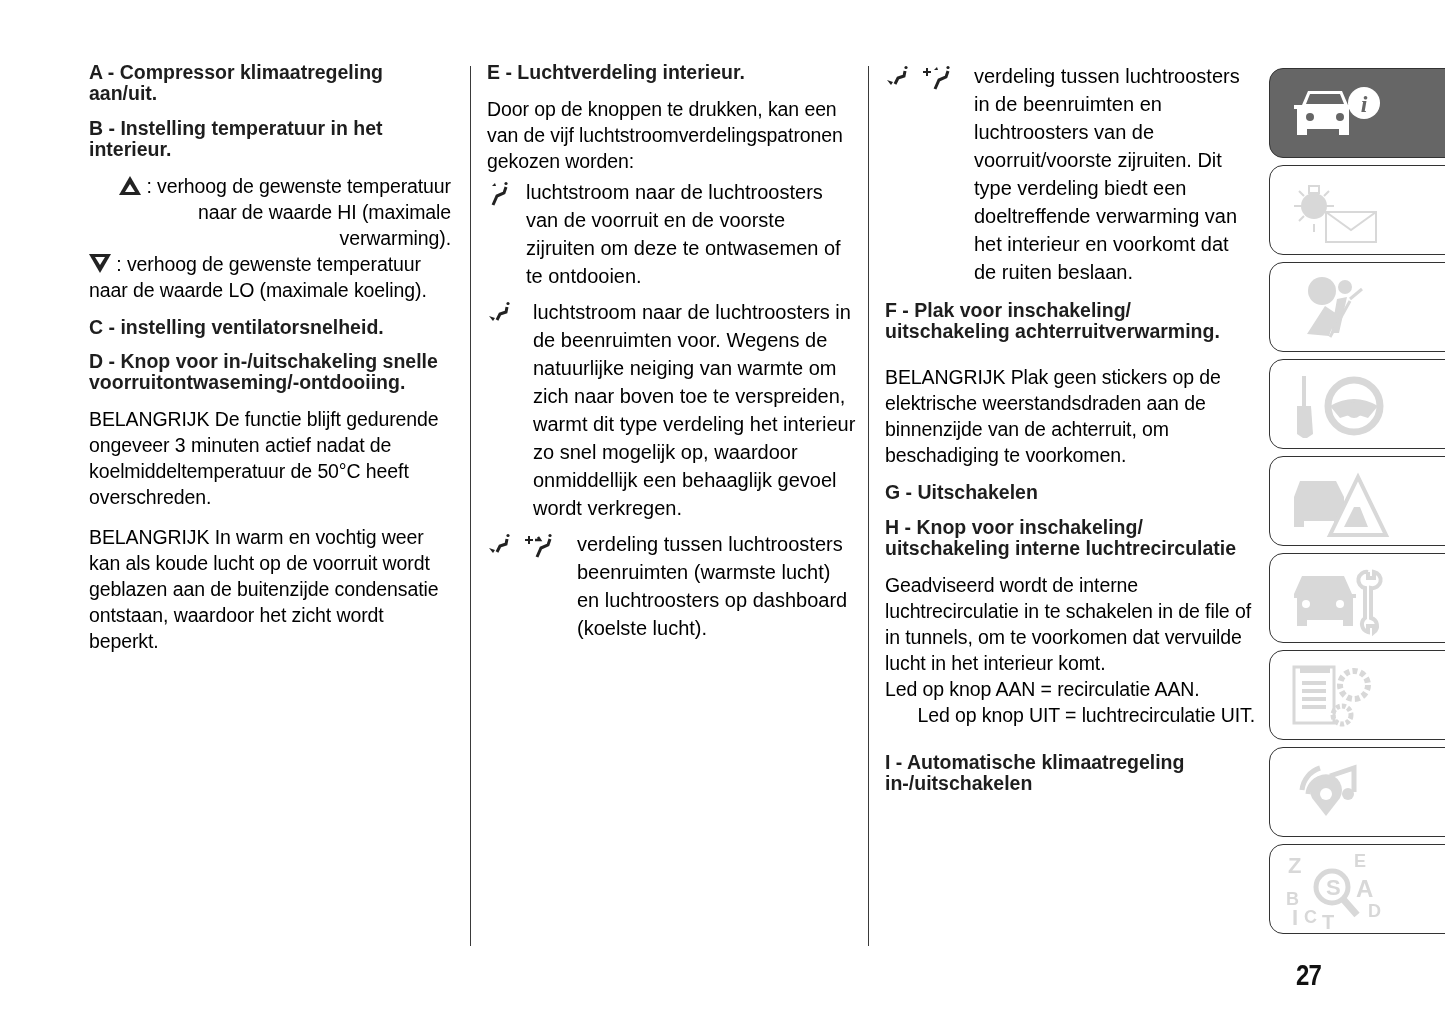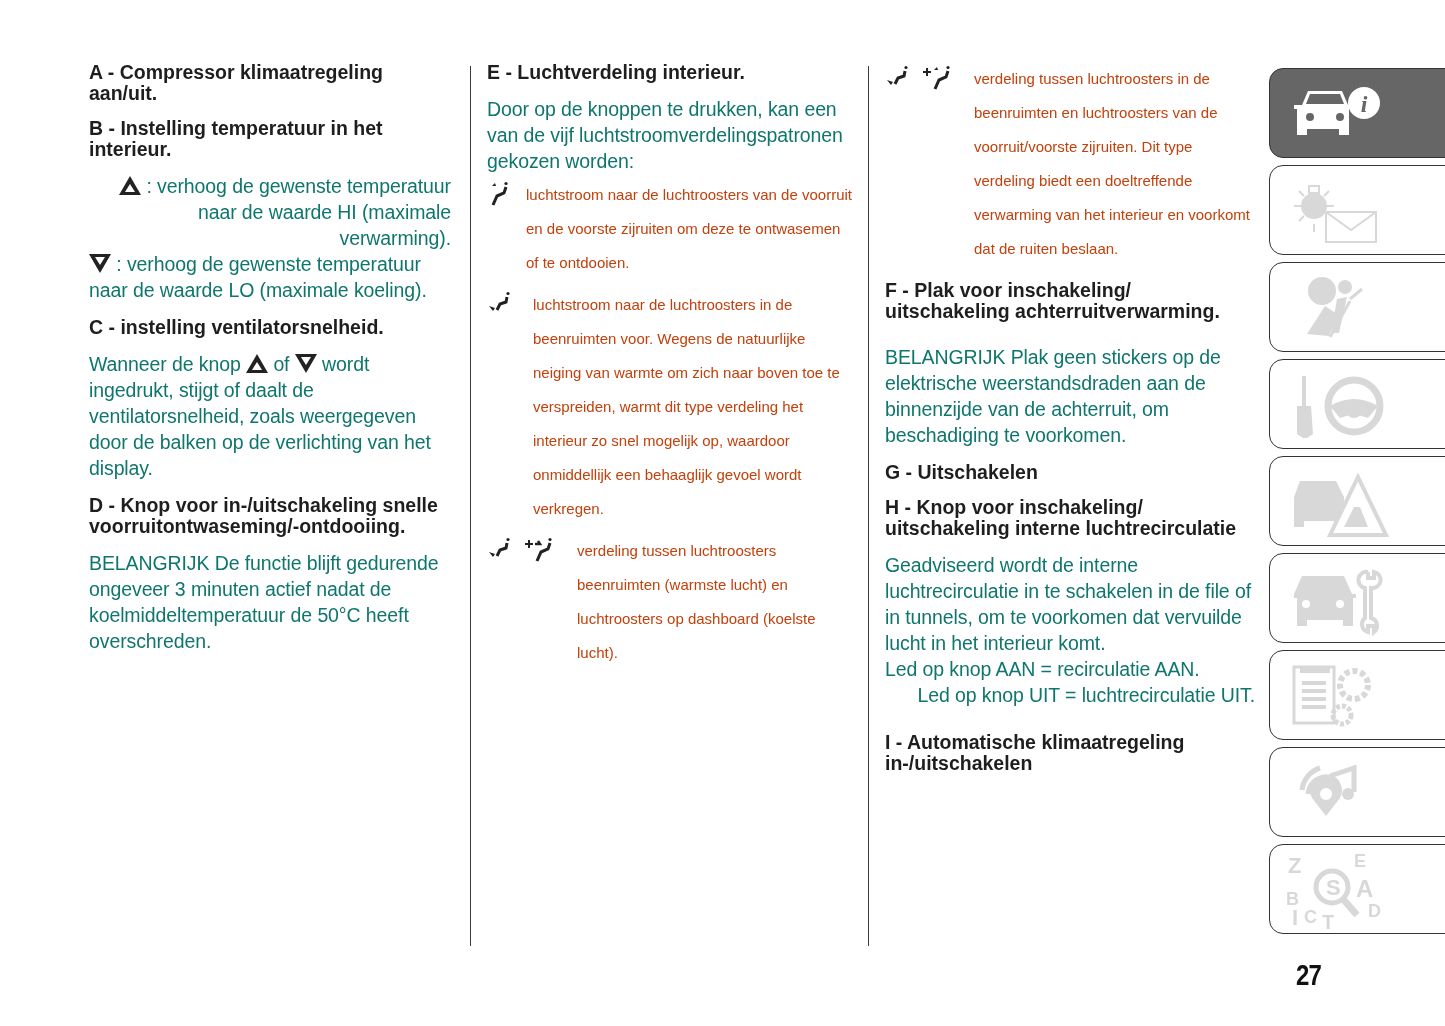--- a/index.html
+++ b/index.html
@@ -7,30 +7,30 @@
     width: 1445px; height: 1026px; position: relative; overflow: hidden;
     background: #ffffff; color: #2a2a2a;
     font-family: "Liberation Sans", sans-serif;
   }
   .col { position: absolute; top: 62px; }
   .col1 { left: 89px; width: 362px; }
   .col2 { left: 487px; width: 370px; }
   .col3 { left: 885px; width: 370px; }
   .divider { position: absolute; top: 66px; width: 1px; height: 880px; background: #3a3a3a; }
   .h { font-weight: bold; font-size: 19.5px; line-height: 21px; color: #1e1e1e; margin: 0 0 13px 0; }
-  .p { font-size: 19.5px; line-height: 26px; color: #0f766e; margin: 0 0 14px 0; letter-spacing: -0.1px; }
+  .p { font-size: 19.5px; line-height: 26px; color: #000000; margin: 0 0 14px 0; letter-spacing: -0.1px; }
   .tight { margin-bottom: 0; }
   .tri { display: inline-block; width: 0; height: 0; vertical-align: -2px; }
   .tri-up { border-left: 11px solid transparent; border-right: 11px solid transparent; border-bottom: 19px solid #222; position: relative; }
   .tri-up::after { content: ""; position: absolute; left: -5px; top: 8px; border-left: 5px solid transparent; border-right: 5px solid transparent; border-bottom: 8px solid #fff; }
   .tri-down { border-left: 11px solid transparent; border-right: 11px solid transparent; border-top: 19px solid #222; position: relative; }
   .tri-down::after { content: ""; position: absolute; left: -5px; top: -16px; border-left: 5px solid transparent; border-right: 5px solid transparent; border-top: 8px solid #fff; }
   .item { position: relative; margin: 0 0 8px 0; }
   .item .ico { position: absolute; left: 0; top: 2px; }
-  .item .txt { font-size: 15px; line-height: 34px; color: #c2410c; }
+  .item .txt { font-size: 20px; line-height: 28px; color: #000000; }
   svg.vent { width: 26px; height: 26px; }
   .tabs { position: absolute; left: 1269px; top: 68px; width: 176px; }
   .tab {
     position: absolute; left: 0; width: 190px; height: 90px;
     border: 1.5px solid #333; border-radius: 14px; background: #fff; box-sizing: border-box;
   }
   .tab.active { background: #666666; }
   .tab svg { position: absolute; left: 12px; top: 6px; width: 108px; height: 78px; }
   .page-num { position: absolute; left: 1296px; top: 958px; font-family: "Liberation Sans", sans-serif; font-weight: bold; font-size: 30px; color: #111; transform: scaleX(0.8); transform-origin: left; letter-spacing: -1px; }
 </style>
@@ -45,29 +45,23 @@
   <div class="h" style="margin-top:14px;">B - Instelling temperatuur in het interieur.</div>
   <div class="p tight" style="margin-top:13px;text-align:right;">
     <span class="tri tri-up"></span>
     <span>: verhoog de gewenste temperatuur naar de waarde HI (maximale verwarming).</span>
   </div>
   <div class="p">
     <span class="tri tri-down"></span>
     <span>: verhoog de gewenste temperatuur naar de waarde LO (maximale koeling).</span>
   </div>
   <div class="h" style="margin-top:4px;">C - instelling ventilatorsnelheid.</div>
-  <div class="p">
-    <span>Wanneer de knop</span>
-    <span class="tri tri-up"></span>
-    <span>of</span>
-    <span class="tri tri-down"></span>
-    <span>wordt ingedrukt, stijgt of daalt de ventilatorsnelheid, zoals weergegeven door de balken op de verlichting van het display.</span>
-  </div>
   <div class="h" style="margin-top:2px;">D - Knop voor in-/uitschakeling snelle voorruitontwaseming/-ontdooiing.</div>
   <div class="p" style="">BELANGRIJK De functie blijft gedurende ongeveer 3 minuten actief nadat de koelmiddeltemperatuur de 50°C heeft overschreden.</div>
+  <div class="p">BELANGRIJK In warm en vochtig weer kan als koude lucht op de voorruit wordt geblazen aan de buitenzijde condensatie ontstaan, waardoor het zicht wordt beperkt.</div>
 </div>
 
 <div class="col col2">
   <div class="h">E - Luchtverdeling interieur.</div>
   <div class="p" style="margin-bottom:4px;">Door op de knoppen te drukken, kan een van de vijf luchtstroomverdelingspatronen gekozen worden:</div>
 
   <div class="item">
     <span class="ico">
       <svg class="vent" viewBox="0 0 26 26">
           <path d="M5 6 l3 -3 l1 3 z" fill="#222"></path>

